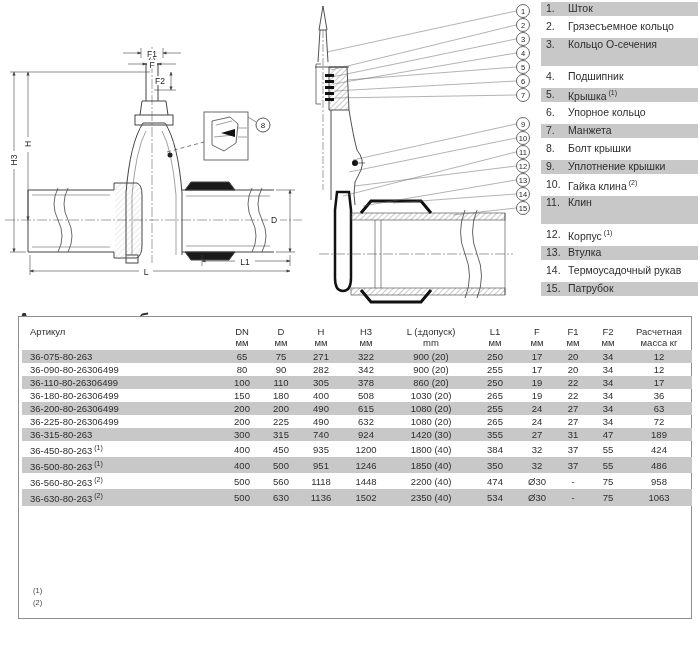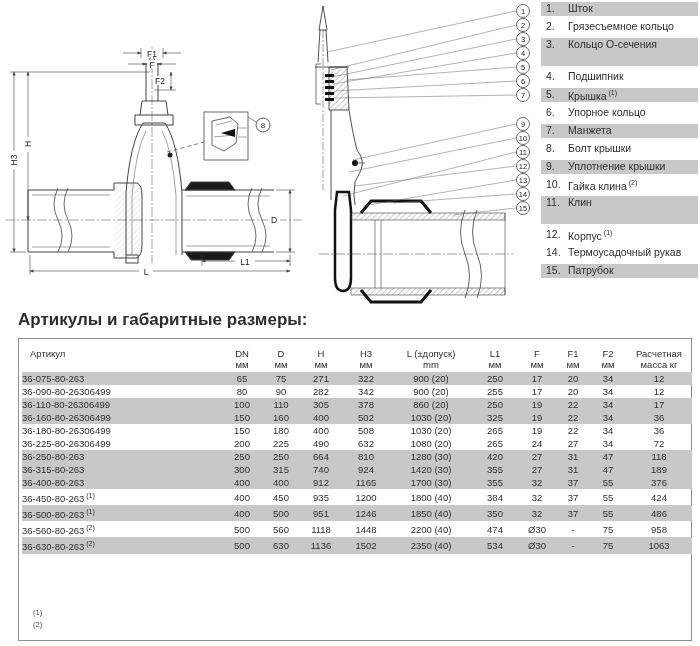--- a/index.html
+++ b/index.html
@@ -16,30 +16,30 @@
   .pl-item.gray{background:var(--row-gray,#c8c8c8);}
   .pl-item.tall{height:27px;}
   .pl-num{flex:0 0 22px;width:22px;}
   .pl-label{flex:1;}
   .pl-label sup{font-size:7px;}
   
   #left-svg{position:absolute;left:2px;top:25px;}
   #right-svg{position:absolute;left:285px;top:0;}
   
   .table-title{position:absolute;left:18px;top:310px;font-size:17px;font-weight:bold;}
-  .table-box{position:absolute;left:18px;top:338px;width:674px;height:303px;
+  .table-box{position:absolute;left:18px;top:316px;width:674px;height:303px;
     border:1px solid #8f8f8f;box-sizing:border-box;background:#fff;}
   table.dims{border-collapse:collapse;table-layout:fixed;width:662px;margin:4px 6px 0 3px;
     font-size:9.5px;color:#2e2e2e;}
   table.dims th{font-weight:normal;padding:0;}
   table.dims .label-row th{height:16px;vertical-align:bottom;text-align:center;}
   table.dims .unit-row th{height:13px;vertical-align:top;text-align:center;}
   table.dims th.c0{text-align:left;padding-left:8px;}
   table.dims td{height:13px;line-height:13px;padding:0;text-align:center;white-space:nowrap;}
-  table.dims td.cell-article{text-align:left;}
+  table.dims td.cell-article{text-align:left;padding-left:8px;}
   table.dims tr.gray td{background:var(--row-gray,#c8c8c8);}
   table.dims sup{font-size:7px;}
   .footnotes{position:absolute;left:14px;top:268px;font-size:7.5px;line-height:12px;color:#444;}
 </style>
 </head>
 <body>
 
 <svg id="left-svg" width="305" height="285" viewBox="0 0 305 285">
   <defs>
     <marker id="arr" viewBox="0 0 10 10" refX="9" refY="5" markerWidth="6.5" markerHeight="6.5" orient="auto-start-reverse">
@@ -265,20 +265,24 @@
       <span class="pl-label">Гайка клина<sup> (2)</sup></span>
     </div>
     <div class="pl-item gray tall">
       <span class="pl-num">11.</span>
       <span class="pl-label">Клин</span>
     </div>
     <div class="pl-item">
       <span class="pl-num">12.</span>
       <span class="pl-label">Корпус<sup> (1)</sup></span>
     </div>
+    <div class="pl-item gray">
+      <span class="pl-num">13.</span>
+      <span class="pl-label">Втулка</span>
+    </div>
     <div class="pl-item">
       <span class="pl-num">14.</span>
       <span class="pl-label">Термоусадочный рукав</span>
     </div>
     <div class="pl-item gray">
       <span class="pl-num">15.</span>
       <span class="pl-label">Патрубок</span>
     </div>
   </div>
 
@@ -347,97 +351,71 @@
           <td>110</td>
           <td>305</td>
           <td>378</td>
           <td>860 (20)</td>
           <td>250</td>
           <td>19</td>
           <td>22</td>
           <td>34</td>
           <td>17</td>
         </tr>
-        <tr class="gray">
-          <td class="cell-article">36-160-80-26306499</td>
-          <td>150</td>
-          <td>160</td>
-          <td>400</td>
-          <td>502</td>
-          <td>1030 (20)</td>
-          <td>325</td>
-          <td>19</td>
-          <td>22</td>
-          <td>34</td>
-          <td>36</td>
-        </tr>
         <tr>
           <td class="cell-article">36-180-80-26306499</td>
           <td>150</td>
           <td>180</td>
           <td>400</td>
           <td>508</td>
           <td>1030 (20)</td>
           <td>265</td>
           <td>19</td>
           <td>22</td>
           <td>34</td>
           <td>36</td>
         </tr>
+        <tr class="gray">
+          <td class="cell-article">36-200-80-26306499</td>
+          <td>200</td>
+          <td>200</td>
+          <td>490</td>
+          <td>615</td>
+          <td>1080 (20)</td>
+          <td>255</td>
+          <td>24</td>
+          <td>27</td>
+          <td>34</td>
+          <td>63</td>
+        </tr>
         <tr>
           <td class="cell-article">36-225-80-26306499</td>
           <td>200</td>
           <td>225</td>
           <td>490</td>
           <td>632</td>
           <td>1080 (20)</td>
           <td>265</td>
           <td>24</td>
           <td>27</td>
           <td>34</td>
           <td>72</td>
-        </tr>
-        <tr class="gray">
-          <td class="cell-article">36-250-80-263</td>
-          <td>250</td>
-          <td>250</td>
-          <td>664</td>
-          <td>810</td>
-          <td>1280 (30)</td>
-          <td>420</td>
-          <td>27</td>
-          <td>31</td>
-          <td>47</td>
-          <td>118</td>
         </tr>
         <tr class="gray">
           <td class="cell-article">36-315-80-263</td>
           <td>300</td>
           <td>315</td>
           <td>740</td>
           <td>924</td>
           <td>1420 (30)</td>
           <td>355</td>
           <td>27</td>
           <td>31</td>
           <td>47</td>
           <td>189</td>
-        </tr>
-        <tr class="gray">
-          <td class="cell-article">36-400-80-263</td>
-          <td>400</td>
-          <td>400</td>
-          <td>912</td>
-          <td>1165</td>
-          <td>1700 (30)</td>
-          <td>355</td>
-          <td>32</td>
-          <td>37</td>
-          <td>55</td>
-          <td>376</td>
         </tr>
         <tr>
           <td class="cell-article">36-450-80-263<sup>  (1)</sup></td>
           <td>400</td>
           <td>450</td>
           <td>935</td>
           <td>1200</td>
           <td>1800 (40)</td>
           <td>384</td>
           <td>32</td>

